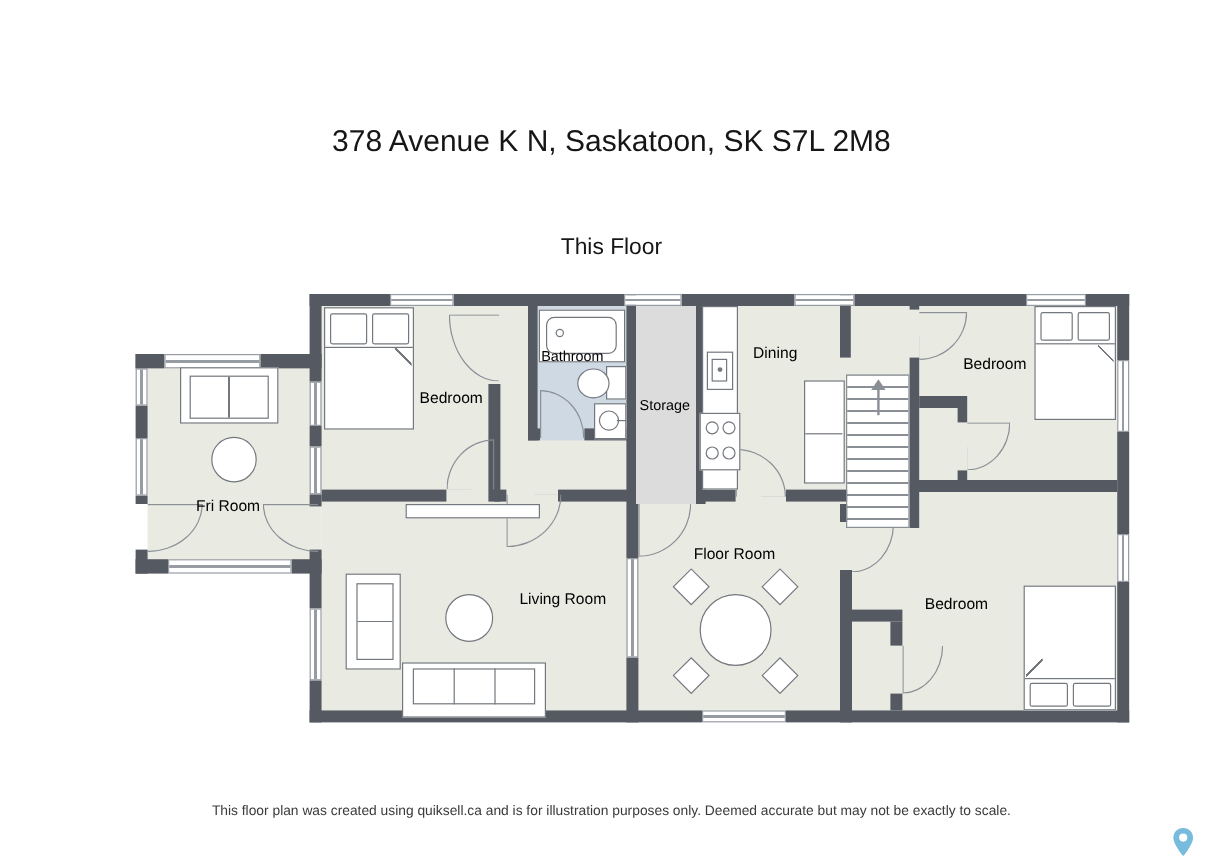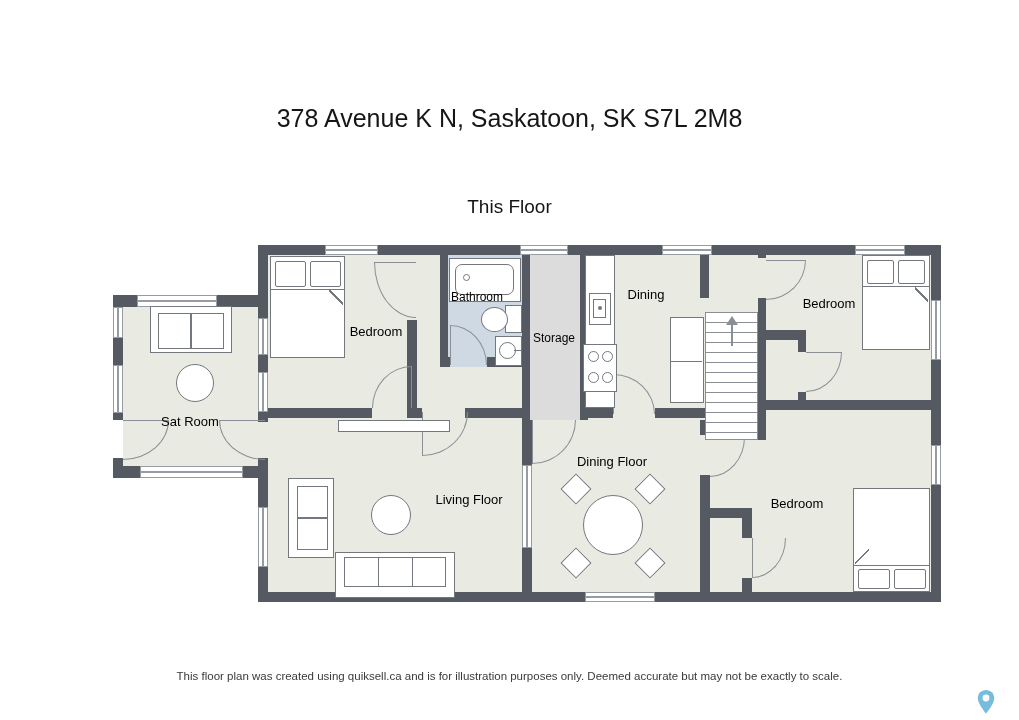--- a/index.html
+++ b/index.html
@@ -209,23 +209,23 @@
   <div class="chair" style="left:639px;top:478px;"></div>
   <div class="chair" style="left:565px;top:552px;"></div>
   <div class="chair" style="left:639px;top:552px;"></div>
   <div class="furn circ" style="left:583px;top:495px;width:60px;height:60px;"></div>
 
   <span class="lbl" style="left:376px;top:331px;">Bedroom</span>
   <span class="lbl sm" style="left:477px;top:297px;">Bathroom</span>
   <span class="lbl sm" style="left:554px;top:338px;">Storage</span>
   <span class="lbl" style="left:646px;top:294px;">Dining</span>
   <span class="lbl" style="left:829px;top:303px;">Bedroom</span>
-  <span class="lbl" style="left:190px;top:421px;">Sat Room</span>
-  <span class="lbl" style="left:469px;top:499px;">Living Floor</span>
-  <span class="lbl" style="left:612px;top:461px;">Dining Floor</span>
+  <span class="lbl" style="left:190px;top:421px;">Fri Room</span>
+  <span class="lbl" style="left:469px;top:499px;">Living Room</span>
+  <span class="lbl" style="left:612px;top:461px;">Floor Room</span>
   <span class="lbl" style="left:797px;top:503px;">Bedroom</span>
 
 </div>
 
 <div class="footer">This floor plan was created using quiksell.ca and is for illustration purposes only. Deemed accurate but may not be exactly to scale.</div>
 
 <svg class="abs" style="left:976px;top:689px;" width="20" height="26" viewBox="0 0 20 26">
   <path d="M10 1 C5.2 1 1.8 4.6 1.8 9.2 c0 5.8 8.2 15.3 8.2 15.3 s8.2-9.5 8.2-15.3 C18.2 4.6 14.8 1 10 1 z" fill="#5fb0d6" opacity="0.85"></path>
   <circle cx="10" cy="9" r="3.4" fill="#ffffff"></circle>
 </svg>

